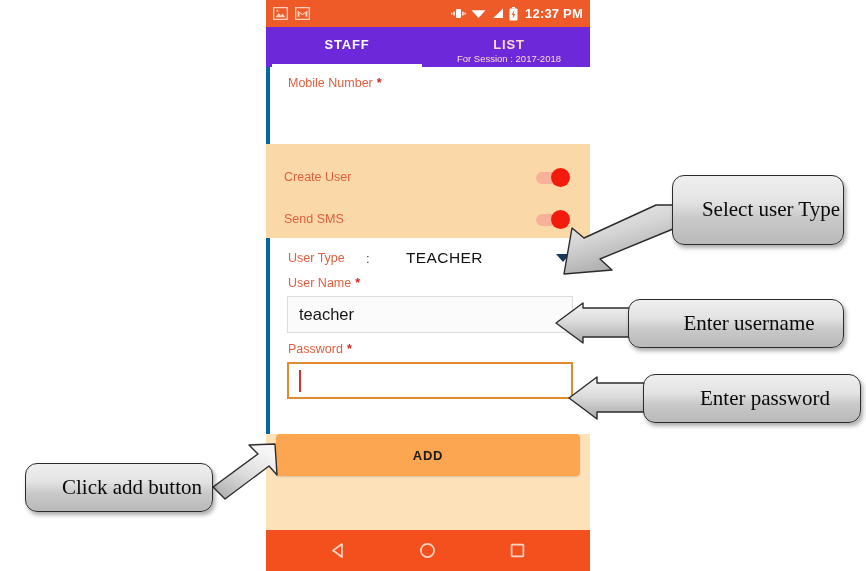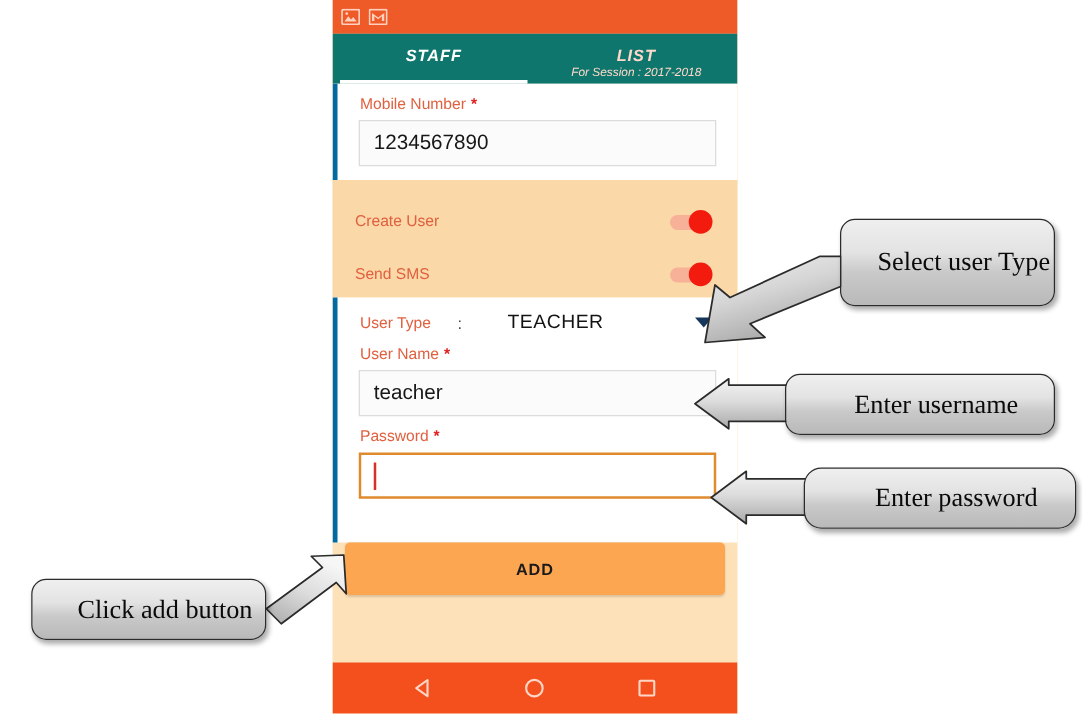--- a/index.html
+++ b/index.html
@@ -48,23 +48,22 @@
     margin-left: 2px;
   }
   .ic { display: block; }
 
   
   .tabbar {
     position: absolute;
     left: 0; top: 27px;
     width: 100%;
     height: 40px;
-    background: #0f766e;
-    display: flex;
-    font-style: italic;
+    background: #6d28d9;
+    display: flex;
   }
   .tab {
     flex: 1;
     position: relative;
     display: flex;
     flex-direction: column;
     align-items: center;
     justify-content: flex-start;
     padding-top: 10px;
     box-sizing: border-box;
@@ -251,21 +250,21 @@
     font-family: "Liberation Serif", serif;
     font-size: 21px;
     color: #0a0a0a;
     line-height: 1.12;
     box-shadow: 2px 3px 4px rgba(0,0,0,0.33);
     box-sizing: border-box;
     padding-left: 26px;
   }
   #callout-usertype { left: 672px; top: 175px; width: 172px; height: 70px; }
   #callout-username { left: 628px; top: 299px; width: 216px; height: 49px; }
-  #callout-password { left: 643px; top: 374px; width: 218px; height: 49px; border-radius: 14px; }
+  #callout-password { left: 643px; top: 374px; width: 218px; height: 49px; }
   #callout-add      { left: 5px;   top: 463px; width: 188px; height: 49px; margin-left: 20px; }
 
   .arrow-svg { position: absolute; overflow: visible; }
 </style>
 </head>
 <body>
 
 <div class="phone">
 
   <div class="statusbar">
@@ -273,39 +272,57 @@
       <svg class="ic" width="15" height="13" viewBox="0 0 15 13">
         <rect x="0.5" y="0.5" width="14" height="12" rx="1.5" fill="none" stroke="#ffd0bd" stroke-width="1.6"></rect>
         <path d="M2.6 10.2 L5.6 6 L7.8 8.6 L9.6 6.6 L12.4 10.2 Z" fill="#ffd0bd"></path>
         <circle cx="4.4" cy="3.8" r="1.1" fill="#ffd0bd"></circle>
       </svg>
       <svg class="ic" width="15" height="13" viewBox="0 0 15 13">
         <rect x="0.5" y="0.5" width="14" height="12" rx="1" fill="none" stroke="#ffd0bd" stroke-width="1.6"></rect>
         <path d="M2.6 3.4 L2.6 9.8 L4.5 9.8 L4.5 6 L7.5 8.3 L10.5 6 L10.5 9.8 L12.4 9.8 L12.4 3.4 L7.5 7 Z" fill="#ffd0bd"></path>
       </svg>
     </div>
+    <div class="sb-right">
+      <svg class="ic" width="15" height="13" viewBox="0 0 15 13">
+        <rect x="5" y="2" width="5" height="9" rx="1" fill="#ffffff"></rect>
+        <rect x="2.4" y="4.4" width="1.4" height="4.2" rx="0.7" fill="#ffffff"></rect>
+        <rect x="0.2" y="5.4" width="1.3" height="2.2" rx="0.6" fill="#ffffff"></rect>
+        <rect x="11.2" y="4.4" width="1.4" height="4.2" rx="0.7" fill="#ffffff"></rect>
+        <rect x="13.4" y="5.4" width="1.3" height="2.2" rx="0.6" fill="#ffffff"></rect>
+      </svg>
+      <svg class="ic" width="15" height="13" viewBox="0 0 15 13">
+        <path d="M0.5 3.2 L7.5 11 L14.5 3.2 Z" fill="#ffffff"></path>
+      </svg>
+      <svg class="ic" width="13" height="13" viewBox="0 0 13 13">
+        <path d="M12 1.5 L12 11 L2.2 11 Z" fill="#ffffff"></path>
+      </svg>
+      <svg class="ic" width="9" height="14" viewBox="0 0 9 14">
+        <rect x="3" y="0" width="3" height="1.6" fill="#ffffff"></rect>
+        <rect x="0.5" y="1.6" width="8" height="12" rx="1" fill="#ffffff"></rect>
+        <path d="M5.2 3.4 L2.7 7.8 L4.3 7.8 L3.7 11.6 L6.3 6.9 L4.7 6.9 Z" fill="#e8532a"></path>
+      </svg>
+      <span class="sb-time">12:37 PM</span>
+    </div>
   </div>
 
   <div class="tabbar">
     <div class="tab active">
       <span class="tab-label">STAFF</span>
       <div class="tab-underline"></div>
     </div>
     <div class="tab inactive">
       <span class="tab-label">LIST</span>
       <span class="tab-sub">For Session : 2017-2018</span>
     </div>
   </div>
 
   <div class="card" id="card-mobile">
     <div class="field-label">
       <span>Mobile Number</span><span class="req">*</span>
-    </div>
-    <div class="textbox">
-      <span>1234567890</span>
     </div>
   </div>
 
   <div class="toggle-zone">
     <div class="toggle-row" id="toggle-row-create">
       <span class="toggle-label">Create User</span>
       <div class="switch">
         <div class="track"></div>
         <div class="thumb"></div>
       </div>

